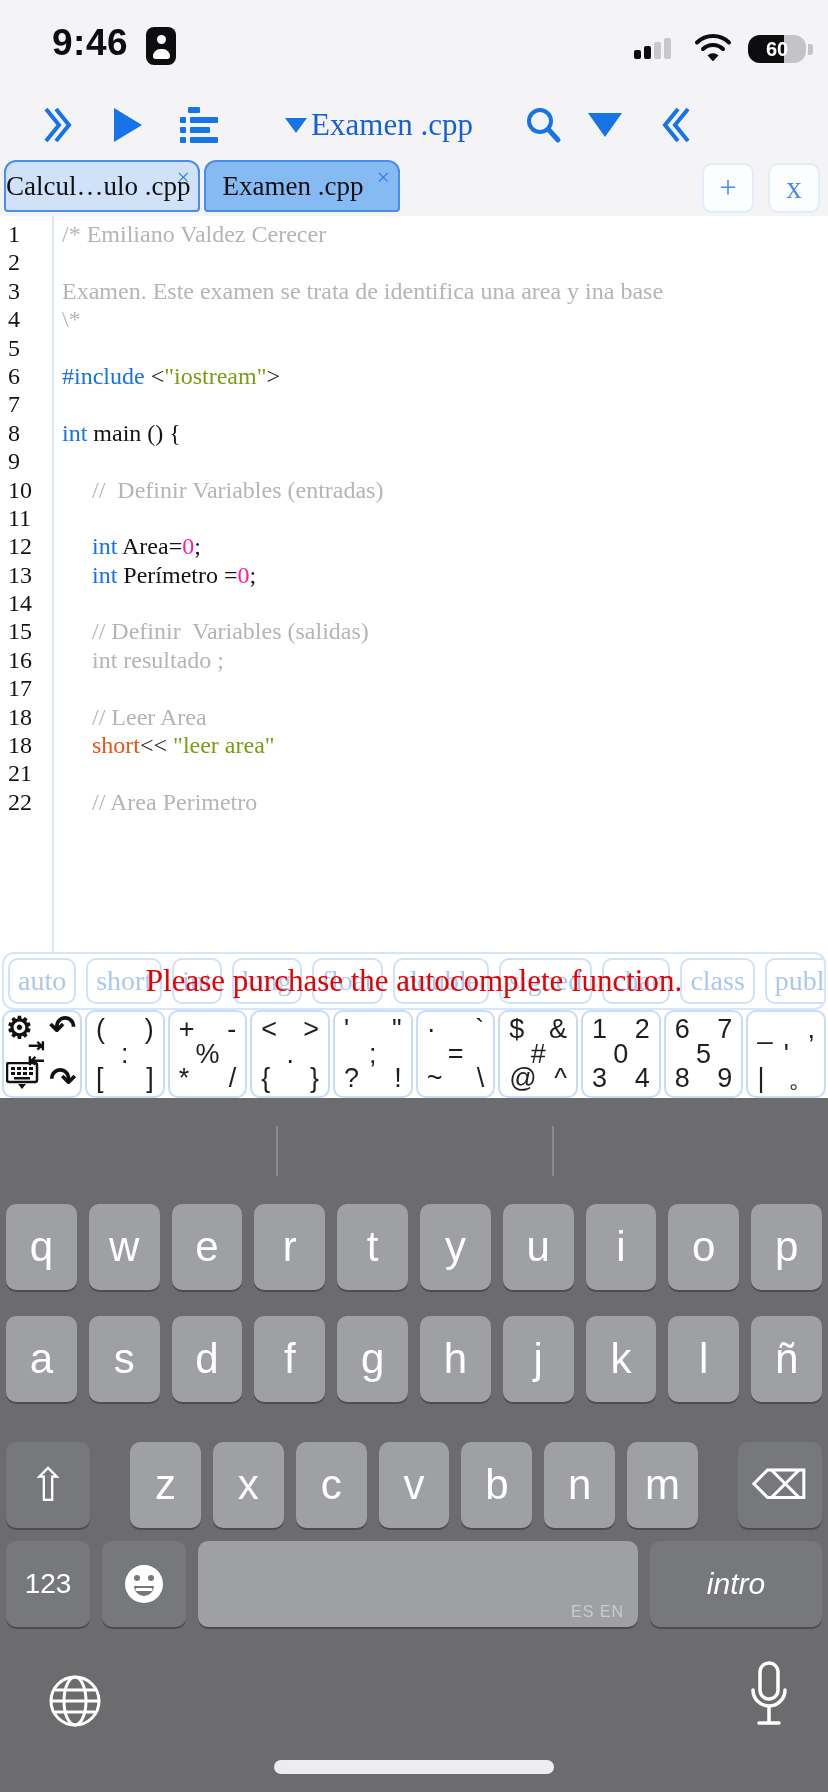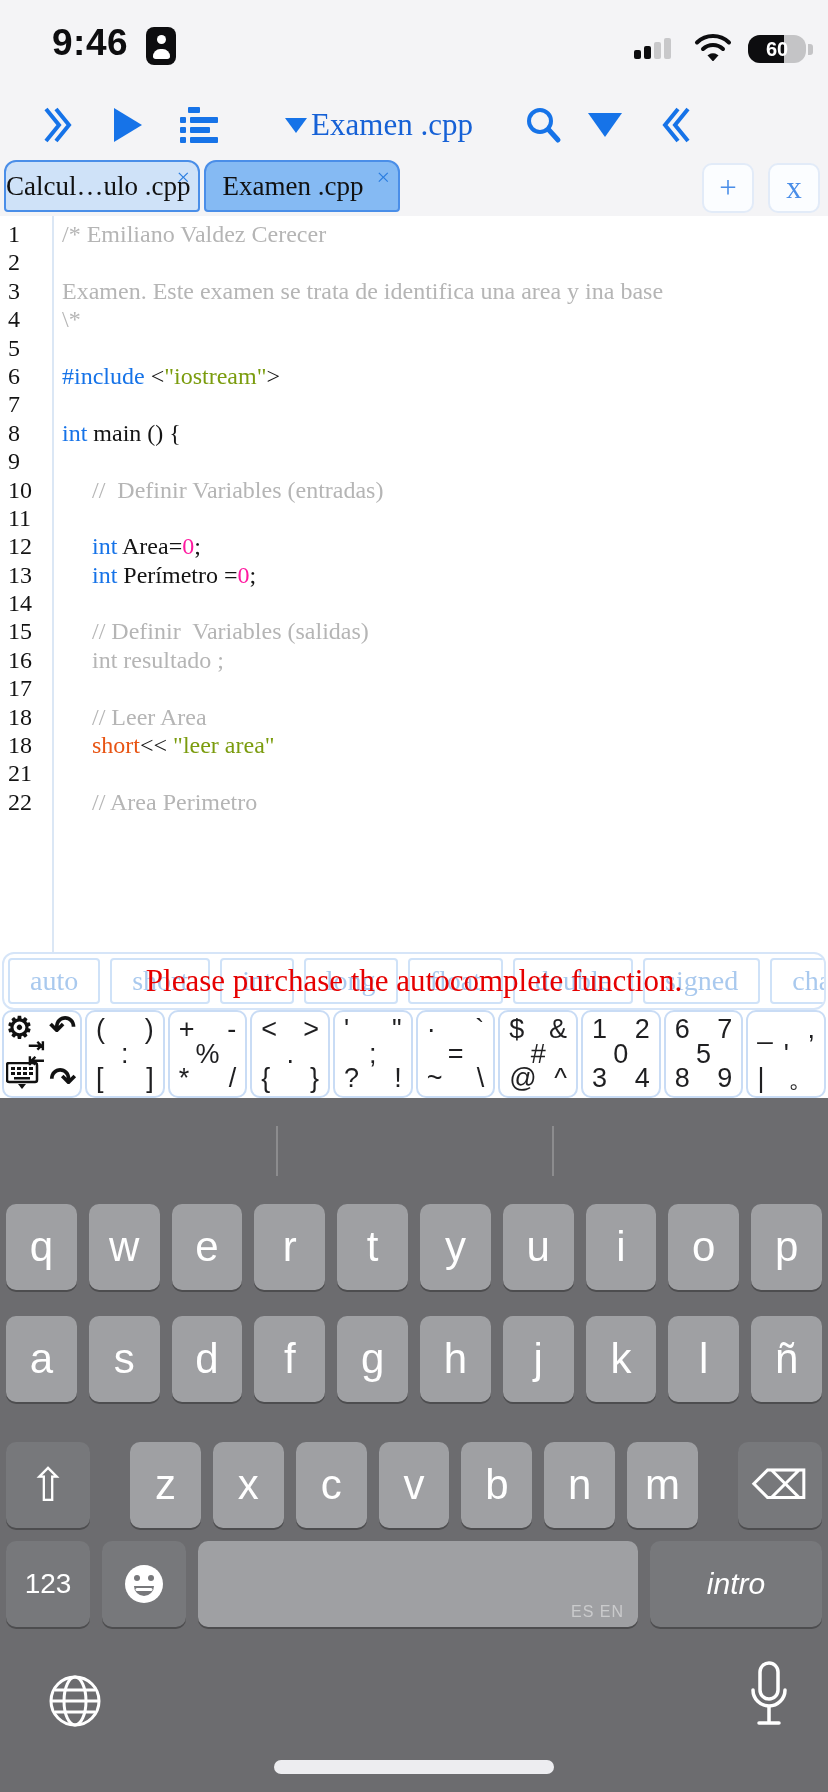--- a/index.html
+++ b/index.html
@@ -54,21 +54,21 @@
   .code-line{display:flex;height:28.4px;line-height:28.4px;font-family:"Liberation Serif",serif;font-size:24px;}
   .ln{width:44px;padding-left:8px;color:#141414;flex:none;}
   .code-text{margin-left:10px;white-space:pre;}
   .code-text.ind{margin-left:40px;}
   .tk-gray{color:#b5b5b5;} .tk-blue{color:#1673e8;} .tk-green{color:#7b9c0e;}
   .tk-pink{color:#ff1aa0;} .tk-orange{color:#e85413;} .tk-black{color:#141414;}
 
   
   #autocomplete{position:absolute;left:2px;right:2px;top:952px;height:58px;background:#fff;border:2px solid #d6e5f8;border-radius:12px;box-sizing:border-box;overflow:hidden;}
   #autocomplete-chips{display:flex;gap:10px;padding:4px 4px;height:46px;}
-  .chip{flex:none;border:2px solid #cfe2f8;border-radius:4px;background:#fff;color:#a9c9ee;font-family:"Liberation Serif",serif;font-size:28px;line-height:42px;padding:0 20px;}
+  .chip{flex:none;border:2px solid #cfe2f8;border-radius:10px;background:#fff;color:#a9c9ee;font-family:"Liberation Serif",serif;font-size:28px;line-height:42px;padding:0 8px;}
   #ac-message{position:absolute;inset:0;display:flex;align-items:center;justify-content:center;font-family:"Liberation Serif",serif;font-size:31px;color:#e60000;white-space:nowrap;pointer-events:none;}
 
   
   #symbol-panel{position:absolute;left:0;top:1010px;width:828px;height:88px;display:flex;gap:3px;padding:0 2px;box-sizing:border-box;background:#fff;}
   .skey{position:relative;flex:1;border:2px solid #c9dcf5;border-radius:10px;background:#fff;box-sizing:border-box;}
   .skey.cluster{flex:none;width:80px;}
   .sym{position:absolute;font-size:27px;color:#1f1f21;line-height:1;}
   .sym-tl{left:9px;top:4px;} .sym-tr{right:9px;top:4px;}
   .sym-c{left:50%;top:50%;transform:translate(-50%,-50%);}
   .sym-bl{left:9px;bottom:4px;} .sym-br{right:9px;bottom:4px;}

